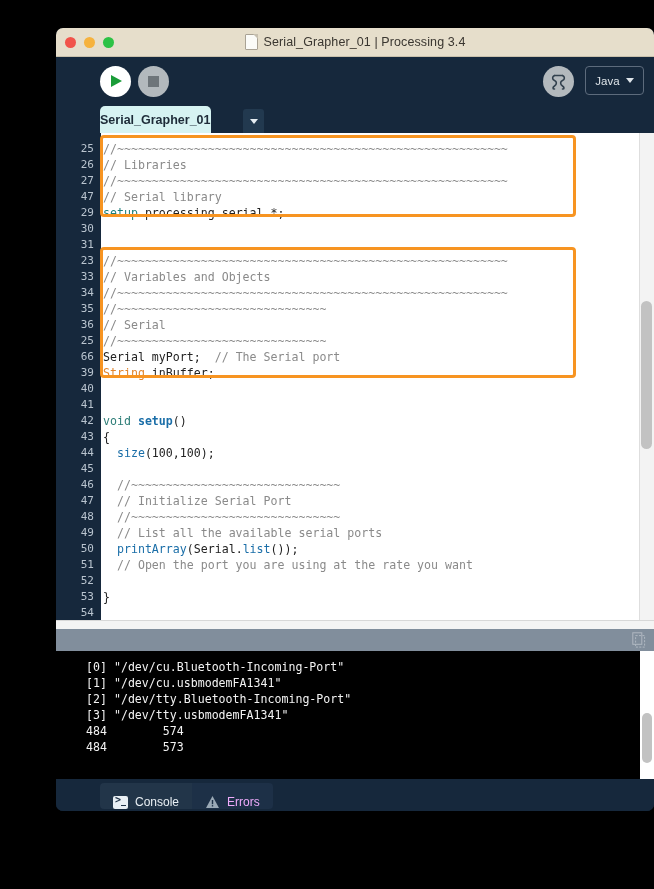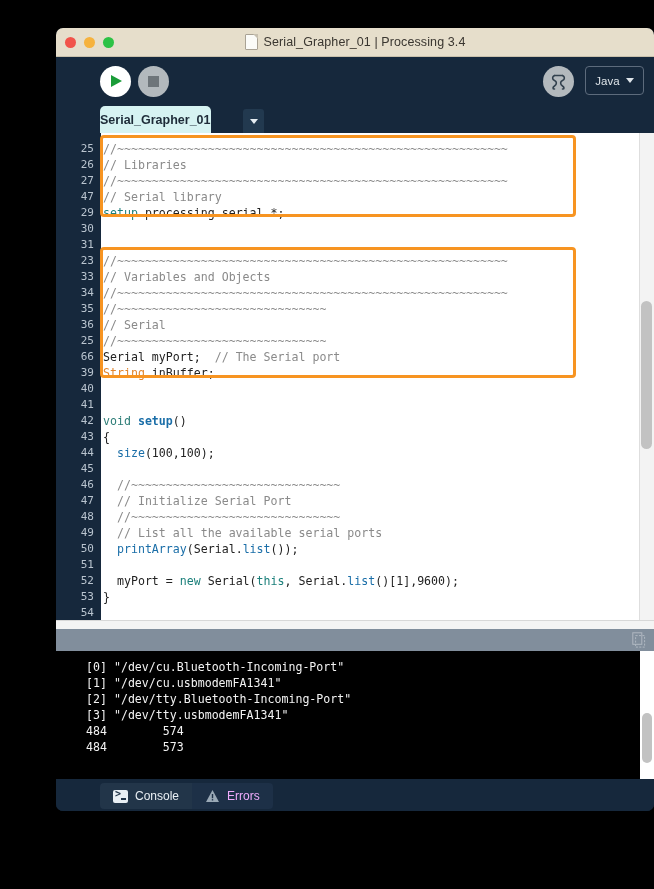--- a/index.html
+++ b/index.html
@@ -334,21 +334,21 @@
   .btabs {
     position: absolute;
     left: 44px; top: 4px;
     display: flex;
     height: 26px;
     border-radius: 4px;
     overflow: hidden;
   }
   .btab {
     display: flex;
-    align-items: center;
+    align-items: flex-end;
     gap: 7px;
     padding: 0 13px;
     height: 26px;
     font-size: 12px;
     cursor: pointer;
   }
   .btab.active { background: #223549; color: #e9eff4; }
   .btab.idle   { background: #1d3047; color: #f0abfc; }
 
   .term-icon {
@@ -450,22 +450,22 @@
           <div class="row"><span class="ln">41</span><span class="src"></span></div>
           <div class="row"><span class="ln">42</span><span class="src"><span class="c-void">void </span><span class="c-fnb">setup</span><span class="c-num">()</span></span></div>
           <div class="row"><span class="ln">43</span><span class="src"><span class="c-num">{</span></span></div>
           <div class="row"><span class="ln">44</span><span class="src"><span class="c-num">  </span><span class="c-fn">size</span><span class="c-num">(100,100);</span></span></div>
           <div class="row"><span class="ln">45</span><span class="src"></span></div>
           <div class="row"><span class="ln">46</span><span class="src"><span class="c-com">  //~~~~~~~~~~~~~~~~~~~~~~~~~~~~~~</span></span></div>
           <div class="row"><span class="ln">47</span><span class="src"><span class="c-com">  // Initialize Serial Port</span></span></div>
           <div class="row"><span class="ln">48</span><span class="src"><span class="c-com">  //~~~~~~~~~~~~~~~~~~~~~~~~~~~~~~</span></span></div>
           <div class="row"><span class="ln">49</span><span class="src"><span class="c-com">  // List all the available serial ports</span></span></div>
           <div class="row"><span class="ln">50</span><span class="src"><span class="c-num">  </span><span class="c-fn">printArray</span><span class="c-num">(Serial.</span><span class="c-fn">list</span><span class="c-num">());</span></span></div>
-          <div class="row"><span class="ln">51</span></div>
-          <div class="row"><span class="ln">52</span><span class="src"><span class="c-num">  myPort = </span><span class="c-type">new</span><span class="c-num"> Serial(</span><span class="c-type">this</span><span class="c-num">, Serial.</span><span class="c-fn">list</span><span class="c-num">()[1],9600);</span></span></div>
+          <div class="row"><span class="ln">51</span><span class="src"><span class="c-com">  // Open the port you are using at the rate you want</span></span></div>
+          <div class="row"><span class="ln">52</span></div>
           <div class="row"><span class="ln">53</span><span class="src"><span class="c-num">}</span></span></div>
           <div class="row"><span class="ln">54</span><span class="src"></span></div>
         </div>
 
       <div class="hl" id="hl1"></div>
       <div class="hl" id="hl2"></div>
 
       <div class="ed-scroll-track">
         <div class="ed-scroll-thumb"></div>
       </div>

